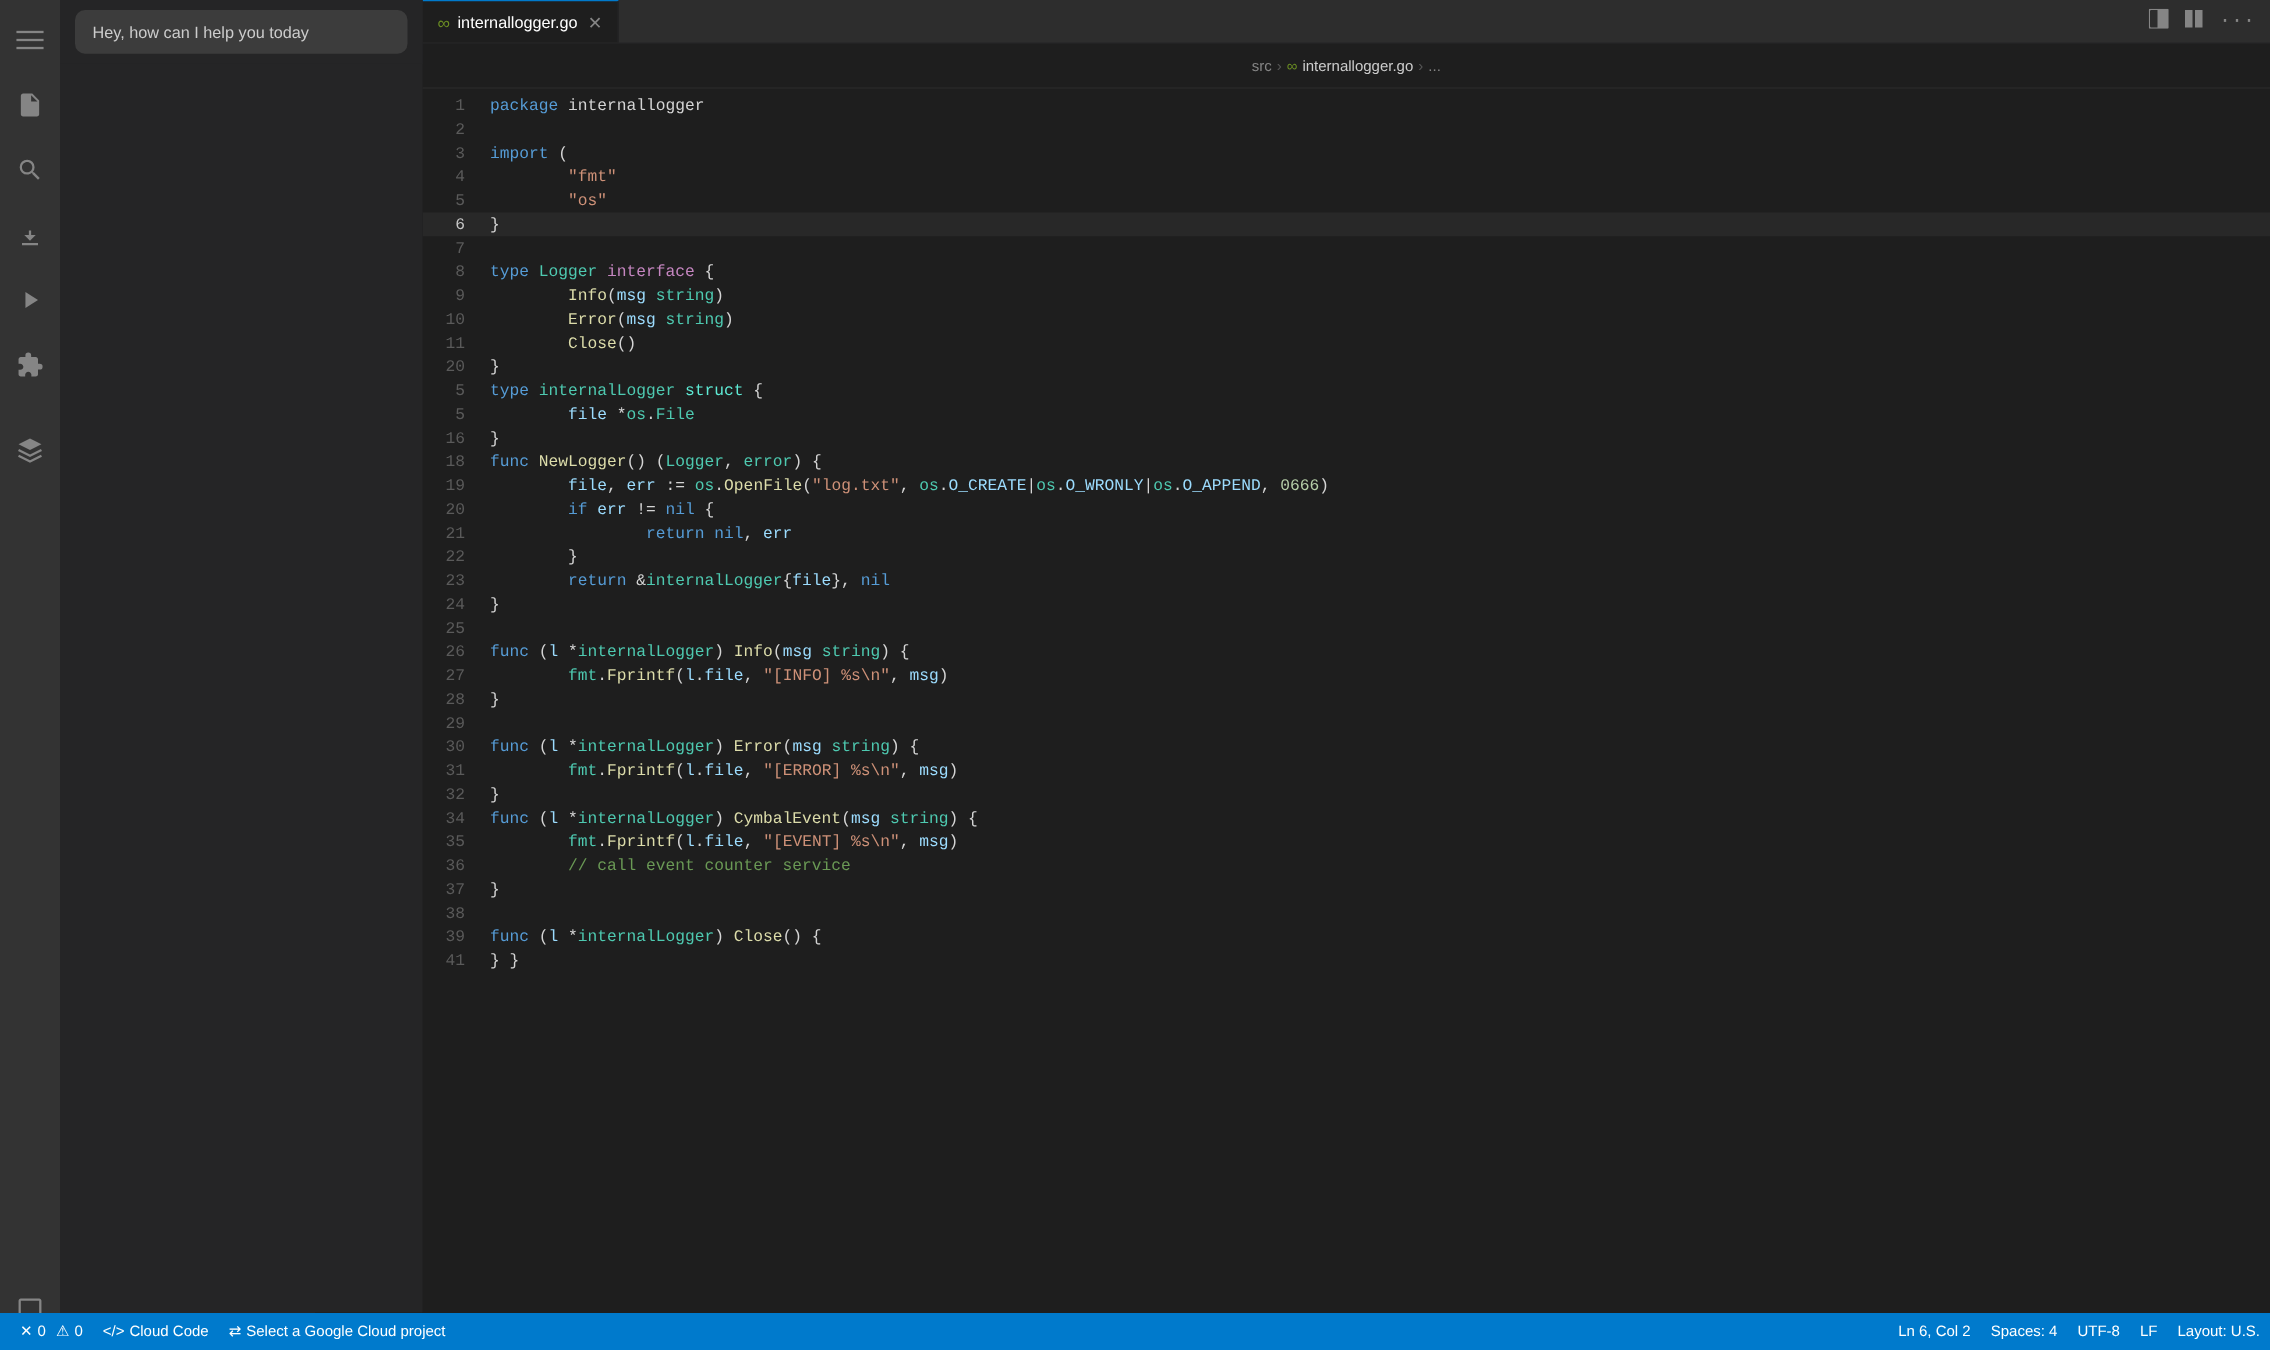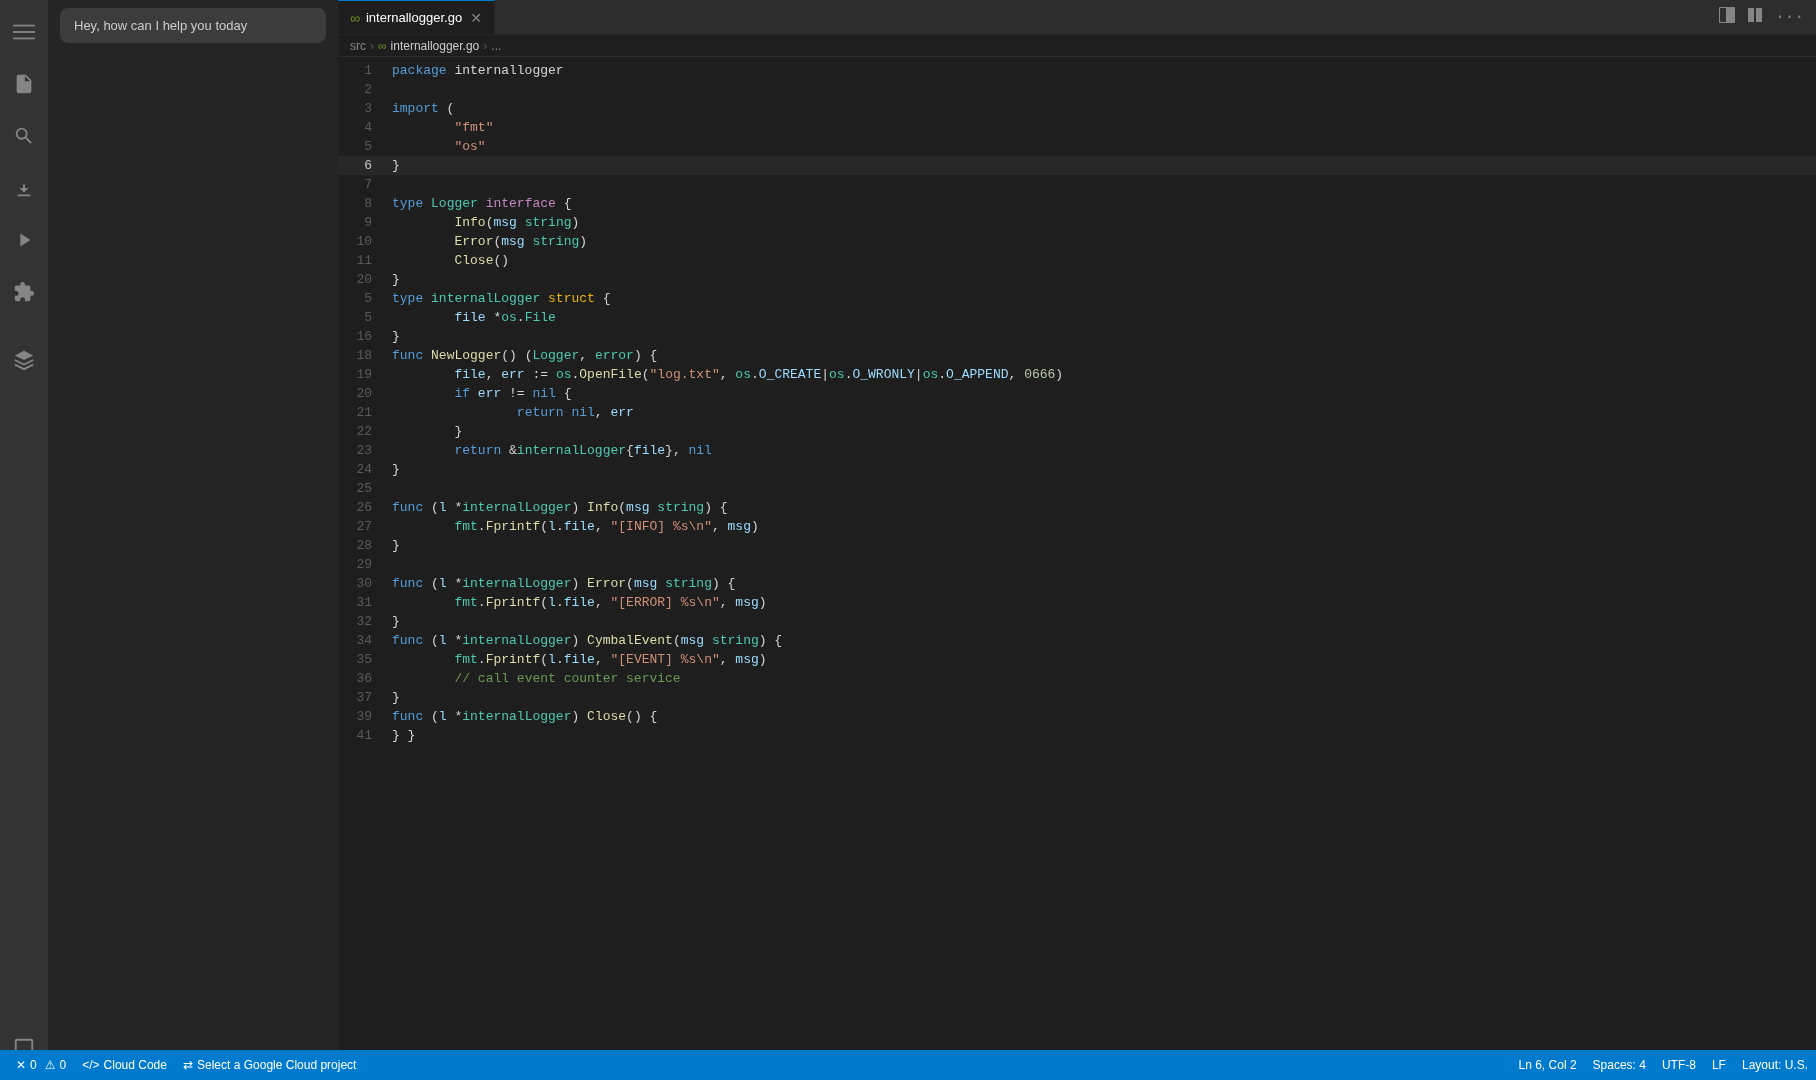--- a/index.html
+++ b/index.html
@@ -165,31 +165,32 @@
     }
     .tab-bar-action {
       color: #858585;
       font-size: 16px;
       cursor: pointer;
       padding: 4px;
     }
 
     
     .breadcrumb {
-      height: 22px;
+      height: 36px;
       background: #1e1e1e;
       display: flex;
       align-items: center;
       padding: 0 12px;
       gap: 4px;
       font-family: -apple-system, BlinkMacSystemFont, 'Segoe UI', sans-serif;
       font-size: 12px;
       color: #858585;
       border-bottom: 1px solid #2d2d2d;
       flex-shrink: 0;
+      justify-content: center;
     }
     .breadcrumb-sep { color: #555; }
     .breadcrumb-icon { color: #6b8e23; font-size: 12px; }
 
     
     .code-editor {
       flex: 1;
       overflow-y: auto;
       overflow-x: auto;
       background: #1e1e1e;
@@ -411,21 +412,21 @@
       <div class="code-line">
         <div class="line-number">11</div>
         <div class="line-content"><span style="color: rgb(212, 212, 212);">        </span><span style="color: rgb(220, 220, 170);">Close</span><span style="color: rgb(212, 212, 212);">()</span></div>
       </div>
       <div class="code-line">
         <div class="line-number">20</div>
         <div class="line-content"><span style="color: rgb(212, 212, 212);">}</span></div>
       </div>
       <div class="code-line">
         <div class="line-number">5</div>
-        <div class="line-content"><span style="color: rgb(86, 156, 214);">type</span><span style="color: rgb(212, 212, 212);"> </span><span style="color: rgb(78, 201, 176);">internalLogger</span><span style="color: rgb(212, 212, 212);"> </span><span style="color: #eab308;">struct</span><span style="color: rgb(212, 212, 212);"> {</span></div>
+        <div class="line-content"><span style="color: rgb(86, 156, 214);">type</span><span style="color: rgb(212, 212, 212);"> </span><span style="color: rgb(78, 201, 176);">internalLogger</span><span style="color: rgb(212, 212, 212);"> </span><span style="color: #5eead4;">struct</span><span style="color: rgb(212, 212, 212);"> {</span></div>
       </div>
       <div class="code-line">
         <div class="line-number">5</div>
         <div class="line-content"><span style="color: rgb(212, 212, 212);">        </span><span style="color: rgb(156, 220, 254);">file</span><span style="color: rgb(212, 212, 212);"> *</span><span style="color: rgb(78, 201, 176);">os</span><span style="color: rgb(212, 212, 212);">.</span><span style="color: rgb(78, 201, 176);">File</span></div>
       </div>
       <div class="code-line">
         <div class="line-number">16</div>
         <div class="line-content"><span style="color: rgb(212, 212, 212);">}</span></div>
       </div>
       <div class="code-line">
@@ -496,20 +497,24 @@
         <div class="line-number">35</div>
         <div class="line-content"><span style="color: rgb(212, 212, 212);">        </span><span style="color: rgb(78, 201, 176);">fmt</span><span style="color: rgb(212, 212, 212);">.</span><span style="color: rgb(220, 220, 170);">Fprintf</span><span style="color: rgb(212, 212, 212);">(</span><span style="color: rgb(156, 220, 254);">l</span><span style="color: rgb(212, 212, 212);">.</span><span style="color: rgb(156, 220, 254);">file</span><span style="color: rgb(212, 212, 212);">, </span><span style="color: rgb(206, 145, 120);">"[EVENT] %s\n"</span><span style="color: rgb(212, 212, 212);">, </span><span style="color: rgb(156, 220, 254);">msg</span><span style="color: rgb(212, 212, 212);">)</span></div>
       </div>
       <div class="code-line">
         <div class="line-number">36</div>
         <div class="line-content"><span style="color: rgb(212, 212, 212);">        </span><span style="color: rgb(106, 153, 85);">// call event counter service</span></div>
       </div>
       <div class="code-line">
         <div class="line-number">37</div>
         <div class="line-content"><span style="color: rgb(212, 212, 212);">}</span></div>
+      </div>
+      <div class="code-line">
+        <div class="line-number">38</div>
+        <div class="line-content"></div>
       </div>
       <div class="code-line">
         <div class="line-number">39</div>
         <div class="line-content"><span style="color: rgb(86, 156, 214);">func</span><span style="color: rgb(212, 212, 212);"> (</span><span style="color: rgb(156, 220, 254);">l</span><span style="color: rgb(212, 212, 212);"> *</span><span style="color: rgb(78, 201, 176);">internalLogger</span><span style="color: rgb(212, 212, 212);">) </span><span style="color: rgb(220, 220, 170);">Close</span><span style="color: rgb(212, 212, 212);">() {</span></div>
       </div>
       <div class="code-line">
         <div class="line-number">41</div>
         <div class="line-content"><span style="color: rgb(212, 212, 212);">} }</span></div>
       </div>
     </div>

